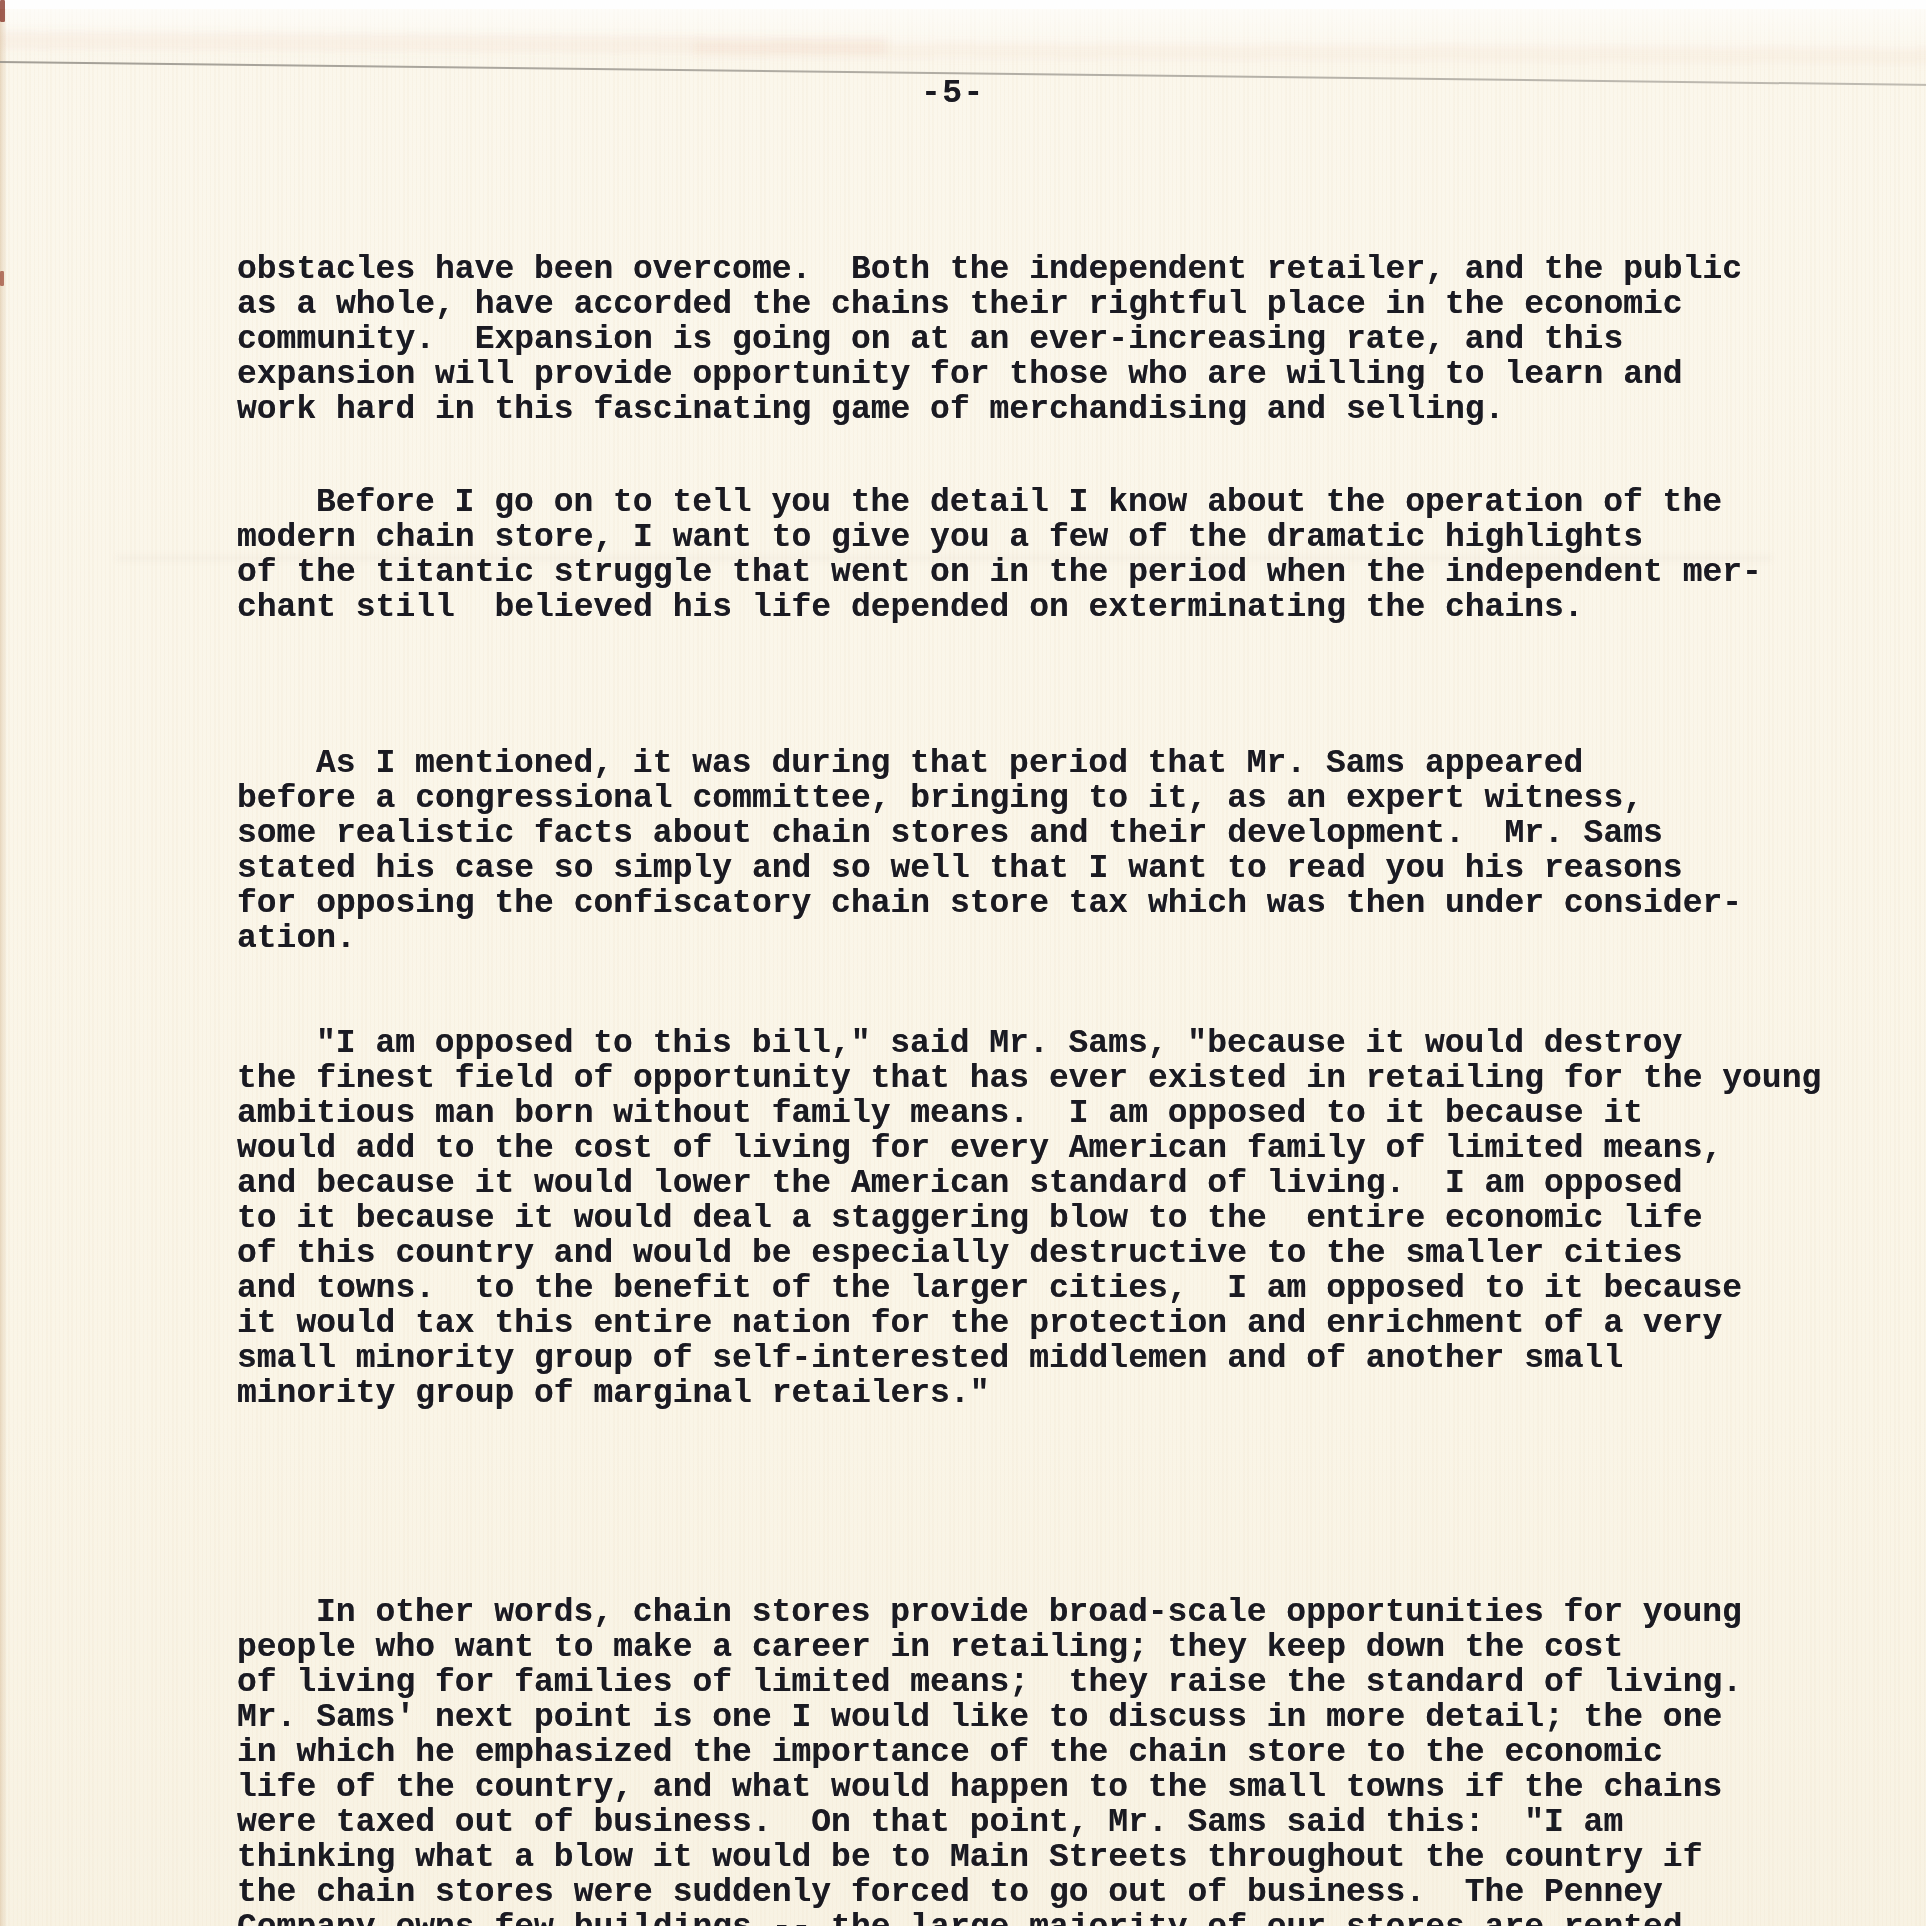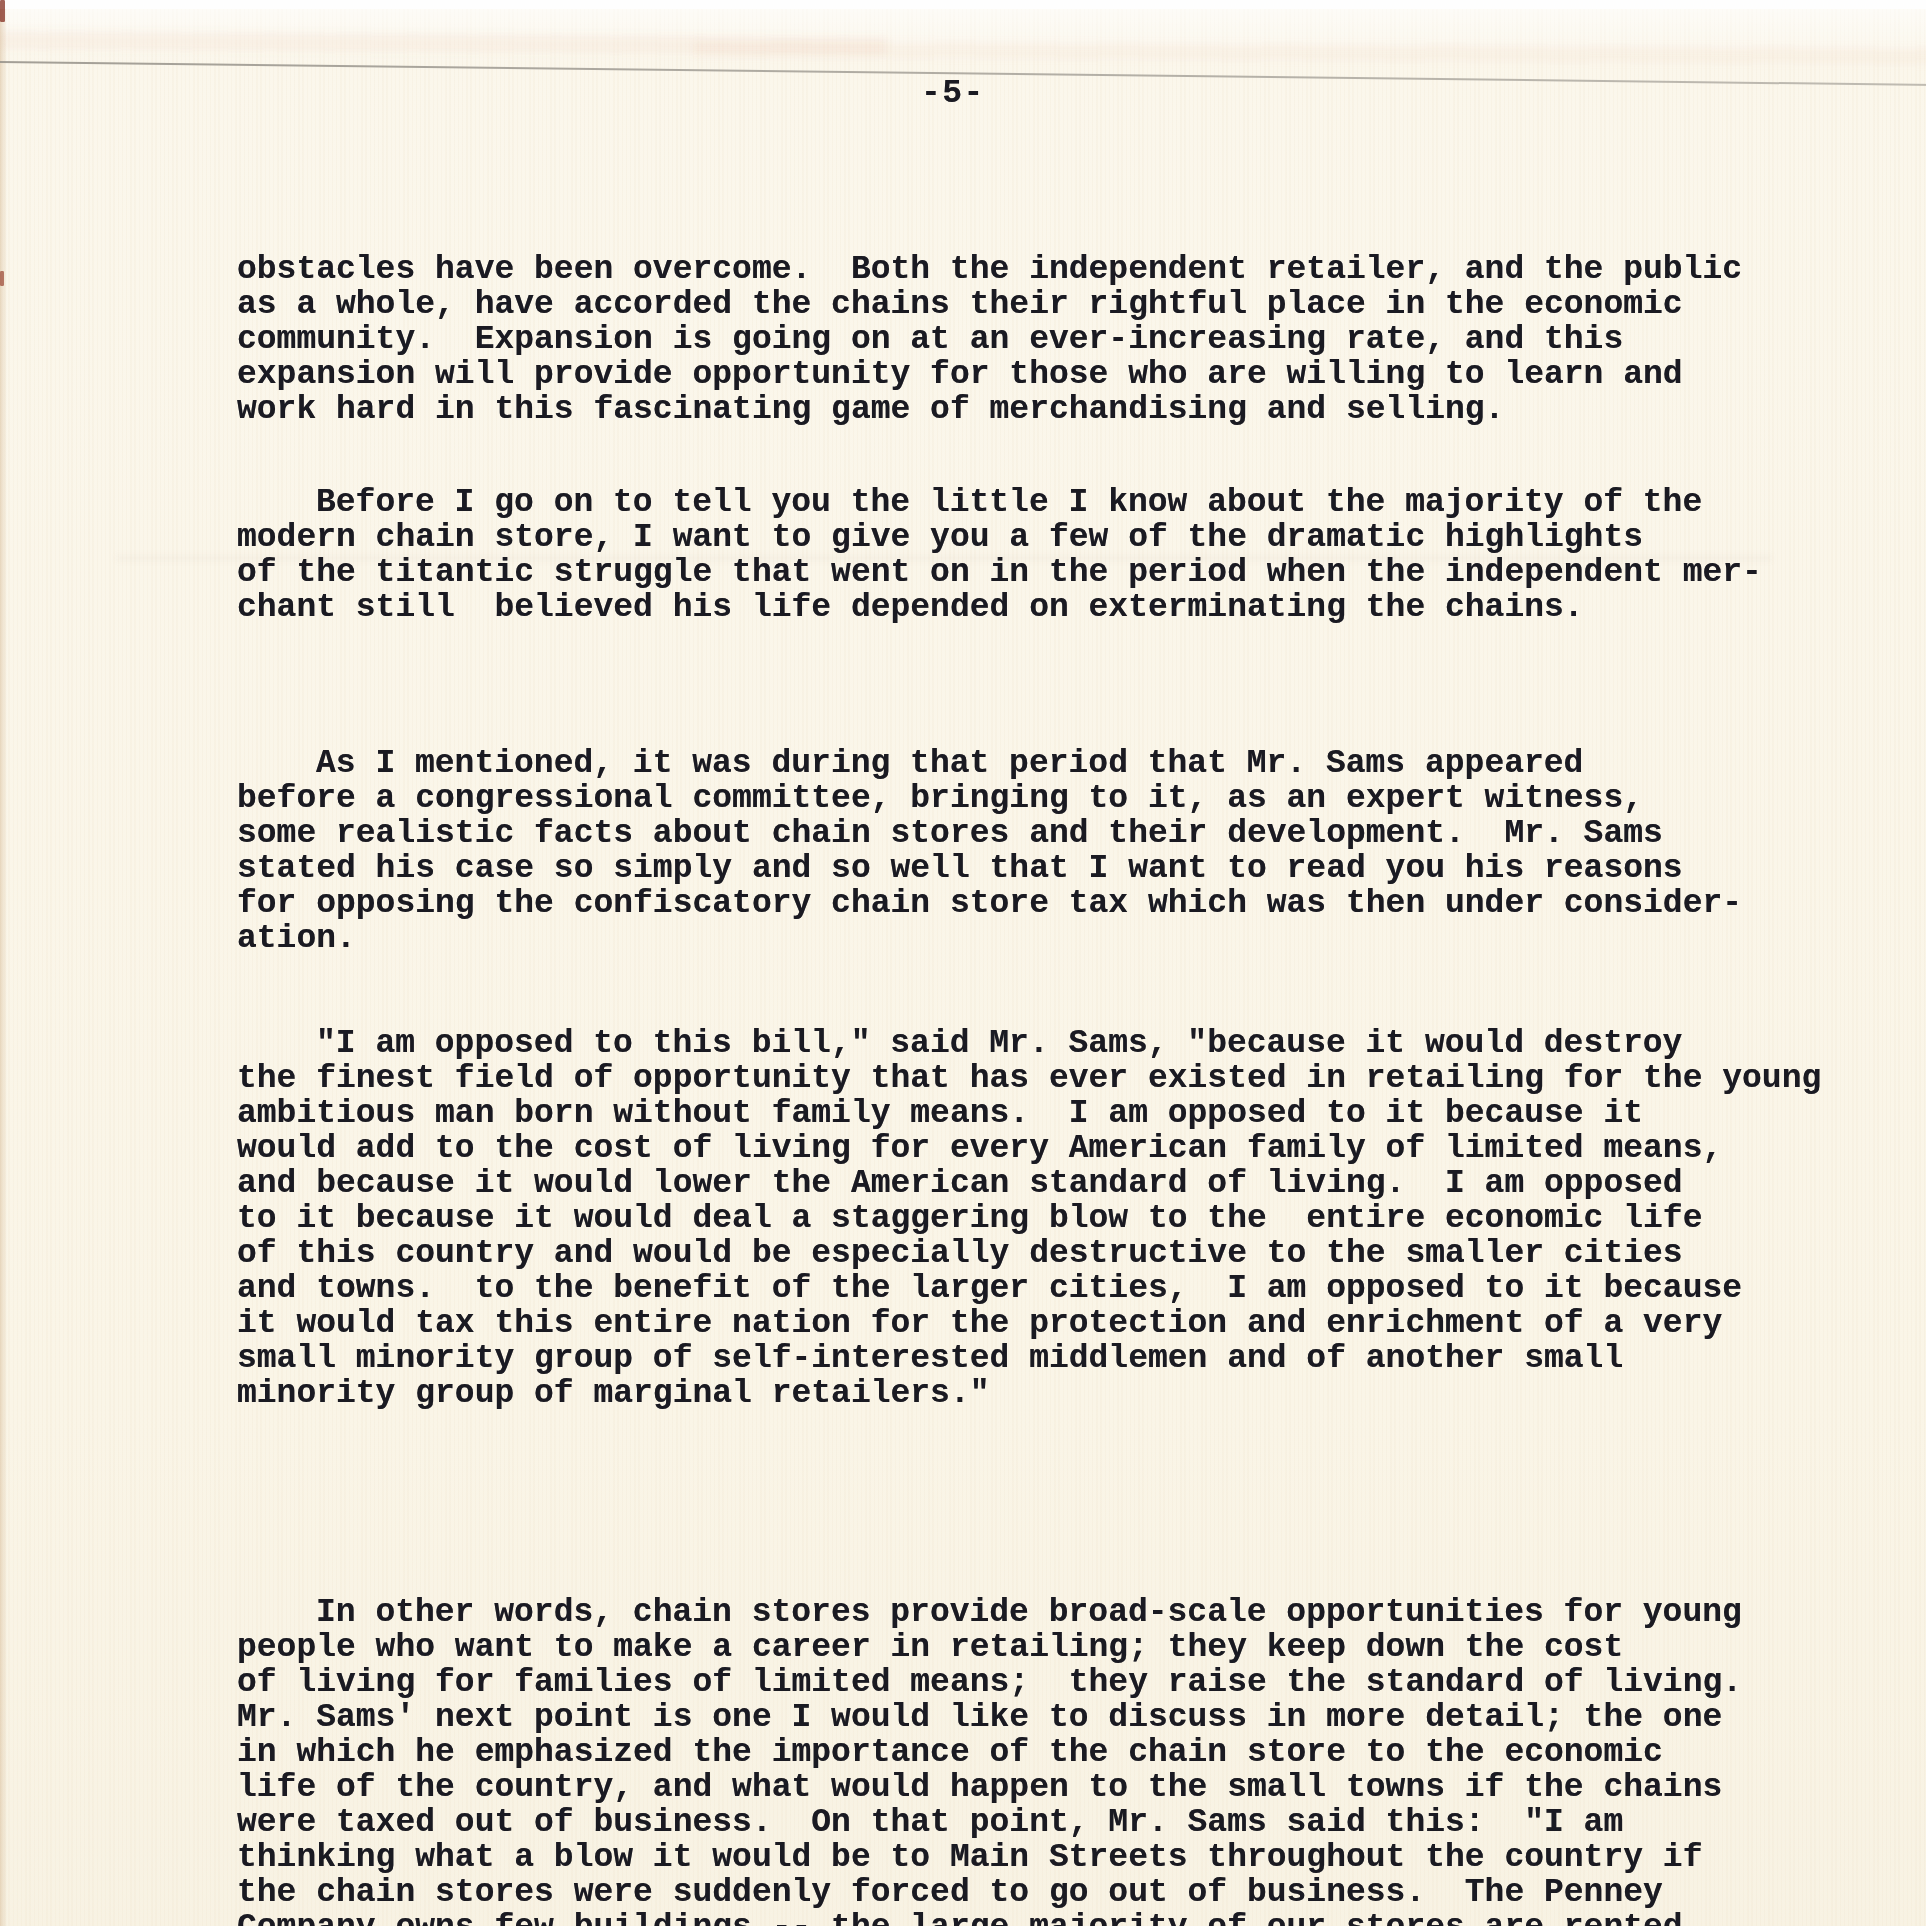--- a/index.html
+++ b/index.html
@@ -121,21 +121,21 @@
   <div class="crease-line"></div>
   <div class="ghost-smudge ghost-3"></div>
 
   <div class="text-layer">
     <div class="page-number">-5-</div>
     <div class="para p1">obstacles have been overcome.  Both the independent retailer, and the public
 as a whole, have accorded the chains their rightful place in the economic
 community.  Expansion is going on at an ever-increasing rate, and this
 expansion will provide opportunity for those who are willing to learn and
 work hard in this fascinating game of merchandising and selling.</div>
-    <div class="para p2 indent">Before I go on to tell you the little I know about the majority of the
+    <div class="para p2 indent">Before I go on to tell you the detail I know about the operation of the
 modern chain store, I want to give you a few of the dramatic highlights
 of the titantic struggle that went on in the period when the independent mer-
 chant still  believed his life depended on exterminating the chains.</div>
     <div class="para p3 indent">As I mentioned, it was during that period that Mr. Sams appeared
 before a congressional committee, bringing to it, as an expert witness,
 some realistic facts about chain stores and their development.  Mr. Sams
 stated his case so simply and so well that I want to read you his reasons
 for opposing the confiscatory chain store tax which was then under consider-
 ation.</div>
     <div class="para p4 indent">"I am opposed to this bill," said Mr. Sams, "because it would destroy

